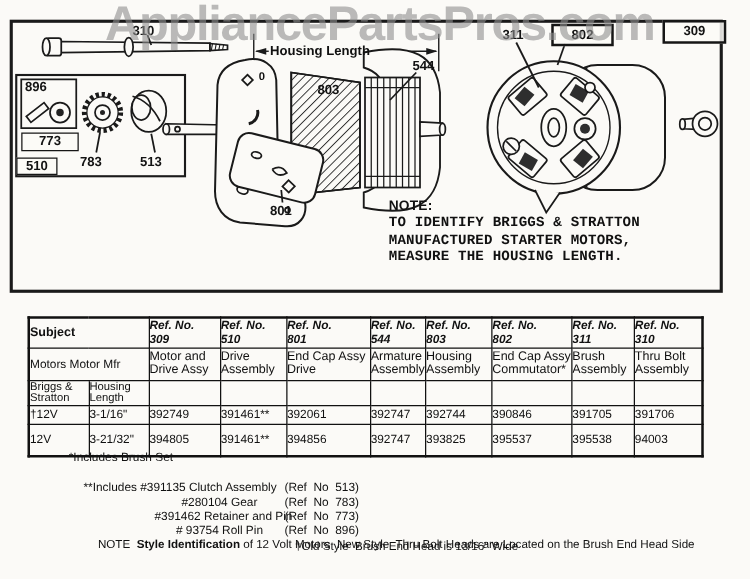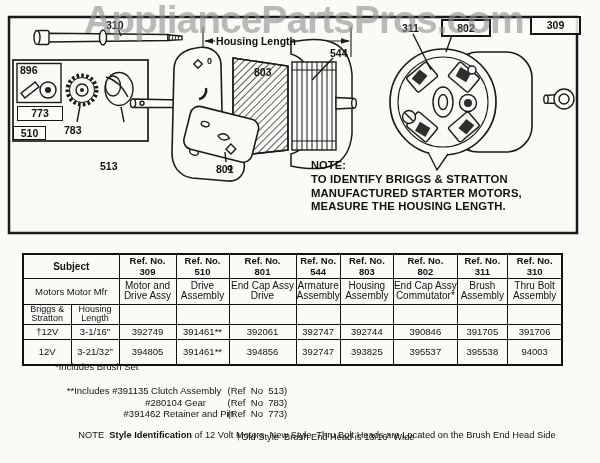--- a/index.html
+++ b/index.html
@@ -9,31 +9,31 @@
   .lbl{position:absolute;font:bold 10.5px "Liberation Sans",sans-serif;color:#131313;white-space:nowrap;}
   .tagbox{position:absolute;border:2px solid #161616;text-align:center;
           font:bold 10.5px "Liberation Sans",sans-serif;color:#131313;background:rgba(251,250,247,.85);}
   .tagbox.thin{border-width:1.5px;}
   #watermark{position:absolute;left:84px;top:-2px;font:bold 39px "Liberation Sans",sans-serif;
              letter-spacing:-1px;color:#8f8f8f;opacity:.6;pointer-events:none;z-index:6;white-space:nowrap;}
   #dim-label{position:absolute;left:214px;top:35px;width:84px;text-align:center;
              font:bold 10.5px "Liberation Sans",sans-serif;}
   #note{position:absolute;left:311px;top:159px;font-weight:bold;letter-spacing:.15px;}
   #note .h{font-size:11px;margin-bottom:2px;}
-  #note .ln{font-size:11.3px;line-height:13.5px;}
+  #note .ln{font-size:11.3px;line-height:13.5px;font-family:Liberation Mono, monospace;}
   #plate-mark{position:absolute;left:207px;top:56px;font:bold 9px "Liberation Sans",sans-serif;}
   
   table{position:absolute;left:22px;top:253px;border-collapse:collapse;table-layout:fixed;
         border:2px solid #111;z-index:2;background:transparent;}
-  th,td{border:1px solid #111;padding:0;text-align:center;vertical-align:middle;
+  th,td{border:1px solid #111;padding:0;text-align:left;vertical-align:middle;
         font-family:"Liberation Sans",sans-serif;color:#111;overflow:hidden;}
   tr.r1{height:24px;} tr.r2{height:26px;} tr.r3{height:19px;padding-left:28px;} tr.r4{height:15px;} tr.r5{height:26px;}
   th{font-weight:bold;}
   .subject{font-size:10px;}
-  .ref div{font-size:9.5px;line-height:11px;}
+  .ref div{font-size:9.5px;line-height:11px;font-style:italic;}
   .asm{font-weight:normal;font-size:10px;line-height:9.8px;margin-left:38px;}
   .mfrhdr{font-weight:normal;font-size:9.5px;}
   .sub3{font-weight:normal;font-size:9px;line-height:9.5px;}
   td.val{font-size:9.5px;}
   
   .fnline{position:absolute;font-size:9.5px;white-space:pre;text-align:center;}
   .fnpart{display:inline-block;white-space:pre;}
   .w167{width:167px;} .w104{width:104px;}
   .bn{position:absolute;font-size:9.3px;white-space:pre;}
   .bn b{font-weight:bold;}
@@ -195,21 +195,21 @@
         <circle cx="564" cy="99" r="5"></circle>
       </g>
     </g>
   </svg>
 
   <div class="lbl" style="left:106px;top:19px;">310</div>
   <div class="lbl" style="left:20px;top:64px;">896</div>
   <div class="tagbox thin" style="left:17px;top:106px;width:44px;height:13px;line-height:13px;">773</div>
   <div class="tagbox thin" style="left:13px;top:126px;width:31px;height:12px;line-height:12px;">510</div>
   <div class="lbl" style="left:64px;top:124px;">783</div>
-  <div class="lbl" style="left:100px;top:124px;margin-top:36px;">513</div>
+  <div class="lbl" style="left:112px;top:124px;">513</div>
   <div class="lbl" style="left:216px;top:163px;">801</div>
   <div class="lbl" style="left:254px;top:66px;">803</div>
   <div class="lbl" style="left:330px;top:47px;">544</div>
   <div class="lbl" style="left:402px;top:22px;">311</div>
   <div class="tagbox" style="left:441px;top:19px;width:46px;height:14px;line-height:14px;">802</div>
   <div class="tagbox" style="left:530px;top:16px;width:47px;height:15px;line-height:15px;">309</div>
   <div id="plate-mark">0</div>
   <div id="dim-label">Housing Length</div>
 
   <div id="note">
@@ -323,19 +323,22 @@
   <div class="fnline" style="left:55px;top:361px;">*Includes Brush Set</div>
   <div class="fnline" style="left:50px;top:374px;">
     <span class="fnpart w167">**Includes #391135 Clutch Assembly</span><span>(Ref  No  513)</span>
   </div>
   <div class="fnline" style="left:113px;top:386px;">
     <span class="fnpart w104">#280104 Gear</span><span>(Ref  No  783)</span>
   </div>
   <div class="fnline" style="left:113px;top:397px;">
     <span class="fnpart w104">#391462 Retainer and Pin</span><span>(Ref  No  773)</span>
   </div>
+  <div class="fnline" style="left:113px;top:408px;">
+    <span class="fnpart w104"># 93754 Roll Pin</span><span>(Ref  No  896)</span>
+  </div>
 
   <div class="bn" style="left:68px;top:420px;">
     <span>NOTE  </span><b>Style Identification</b><span> of 12 Volt Motors  New Style  Thru Bolt Heads are Located on the Brush End Head Side</span>
   </div>
   <div class="bn" style="left:236px;top:432px;">†Old Style  Brush End Head is 13/16" Wide</div>
 
 </div>
 
 </body></html>

